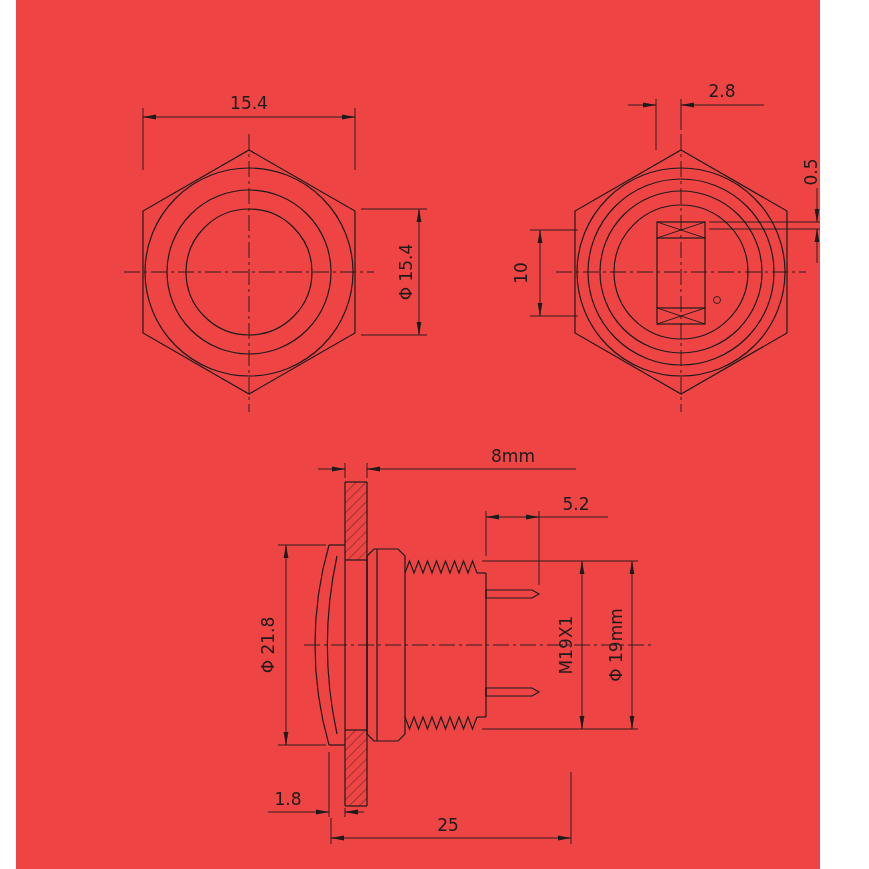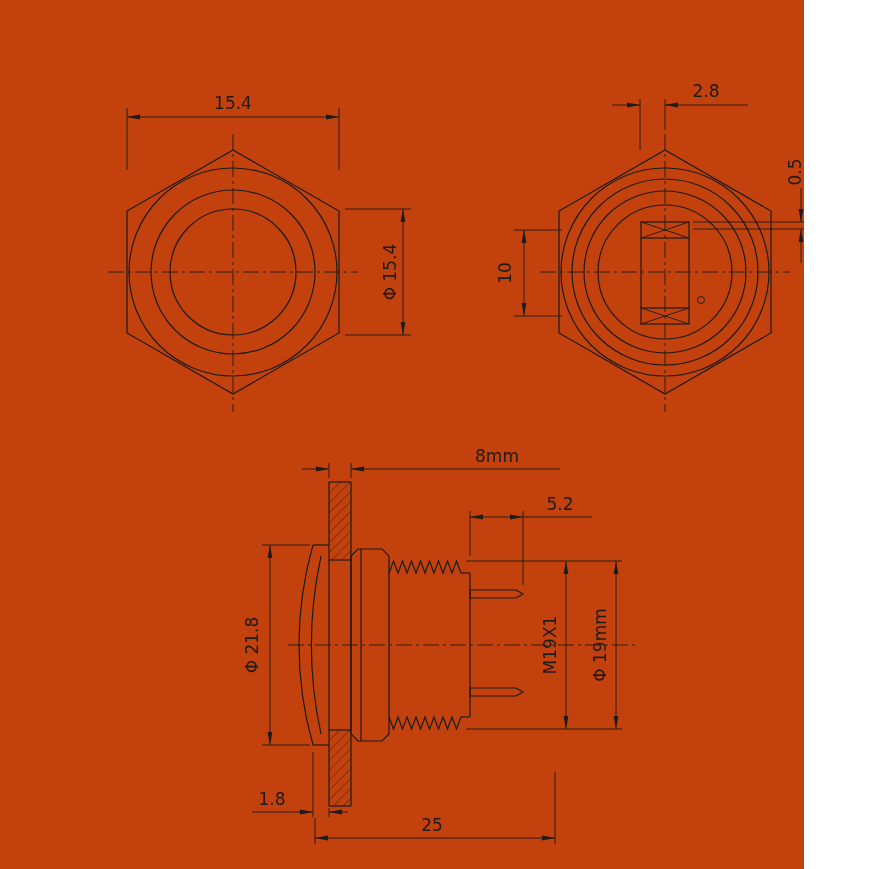--- a/index.html
+++ b/index.html
@@ -1,16 +1,16 @@
 <!DOCTYPE html>
 <html><head>
 <meta charset="utf-8">
 <style>
   html,body{margin:0;padding:0;background:#ffffff;}
-  .stage{width:804px;height:869px;background:#c2410c;position:relative;overflow:hidden;}
+  .stage{width:804px;height:869px;background:#ef4444;position:relative;overflow:hidden;margin-left:16px;}
   svg{display:block;}
   .ol{fill:none;stroke:#1c1c1c;stroke-width:1.2;stroke-linejoin:miter;stroke-linecap:butt;}
   .thin{fill:none;stroke:#1c1c1c;stroke-width:0.9;}
   .cl{fill:none;stroke:#1c1c1c;stroke-width:0.9;stroke-dasharray:16 4 3 4;}
   .dim-text{font-family:"DejaVu Sans",sans-serif;font-size:17px;fill:#1c1c1c;}
 </style>
 </head>
 <body>
 
 <div class="stage">

